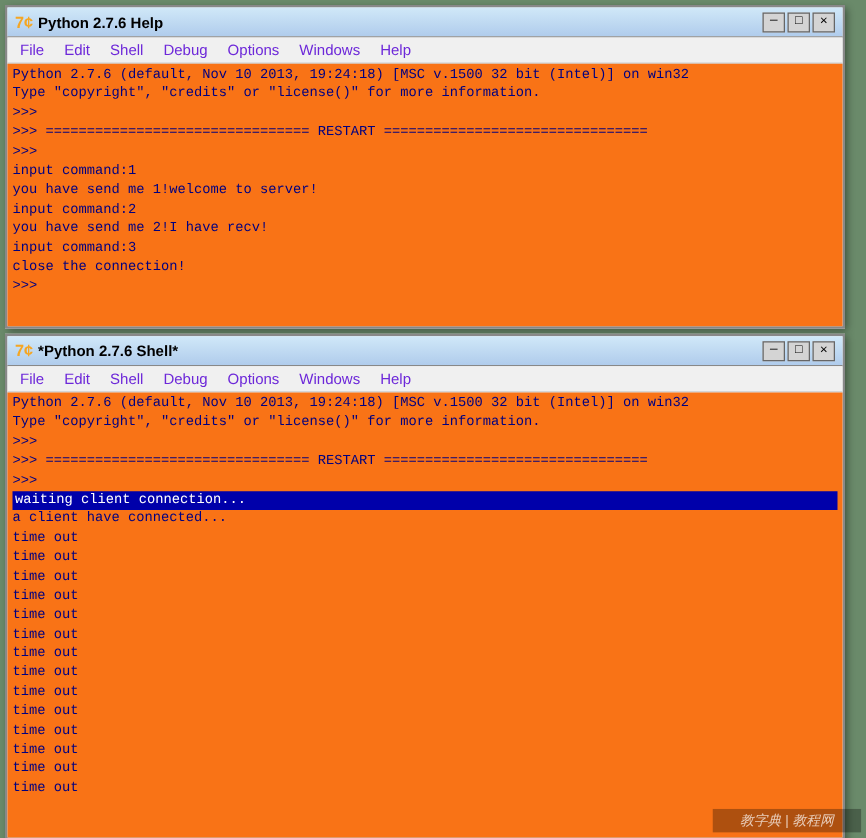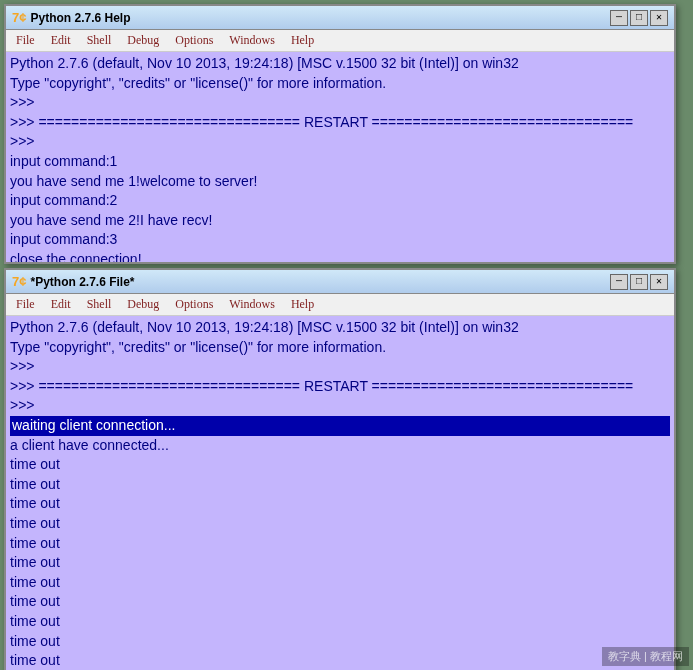--- a/index.html
+++ b/index.html
@@ -75,29 +75,28 @@
       background: #f0f0f0;
       border-bottom: 1px solid #ccc;
       padding: 1px 2px;
       font-family: Arial, sans-serif;
       font-size: 12px;
     }
 
     .menu-item {
       padding: 2px 8px;
       cursor: pointer;
-      color: #7f1d1d;
-      font-family: Liberation Serif, serif;
+      color: #6d28d9;
     }
 
     .console {
-      background: #c4b5fd;
+      background: #f97316;
       color: #000080;
-      font-family: Liberation Sans, sans-serif;
-      font-size: 14px;
+      font-family: Liberation Mono, monospace;
+      font-size: 11px;
       padding: 2px 4px;
       overflow-y: auto;
       white-space: pre-wrap;
       word-break: break-all;
       line-height: 1.4;
     }
 
     .console-top {
       height: 210px;
     }
@@ -107,22 +106,23 @@
     }
 
     .watermark {
       position: fixed;
       bottom: 4px;
       right: 4px;
       font-family: Arial, sans-serif;
       font-size: 11px;
       color: rgba(255,255,255,0.7);
       background: rgba(0,0,0,0.3);
-      padding: 2px 6px;
+      padding: 2px 22px;
       pointer-events: none;
+      font-style: italic;
     }
   </style>
 </head>
 <body>
 
 <div class="window">
   <div class="title-bar">
     <div class="title-text">
       <span class="py-icon">7¢</span>
       <span>Python 2.7.6 Help</span>
@@ -142,21 +142,21 @@
     <span class="menu-item">Windows</span>
     <span class="menu-item">Help</span>
   </div>
   <div class="console console-top" id="console1"><div>Python 2.7.6 (default, Nov 10 2013, 19:24:18) [MSC v.1500 32 bit (Intel)] on win32</div><div>Type "copyright", "credits" or "license()" for more information.</div><div>&gt;&gt;&gt; </div><div>&gt;&gt;&gt; ================================ RESTART ================================</div><div>&gt;&gt;&gt; </div><div>input command:1</div><div>you have send me 1!welcome to server!</div><div>input command:2</div><div>you have send me 2!I have recv!</div><div>input command:3</div><div>close the connection!</div><div>&gt;&gt;&gt; </div></div>
 </div>
 
 <div class="window">
   <div class="title-bar">
     <div class="title-text">
       <span class="py-icon">7¢</span>
-      <span>*Python 2.7.6 File*</span>
+      <span>*Python 2.7.6 Shell*</span>
     </div>
     <div class="window-controls">
       <div class="win-btn">─</div>
       <div class="win-btn">□</div>
       <div class="win-btn close">✕</div>
     </div>
   </div>
   <div class="menu-bar">
     <span class="menu-item">File</span>
     <span class="menu-item">Edit</span>

